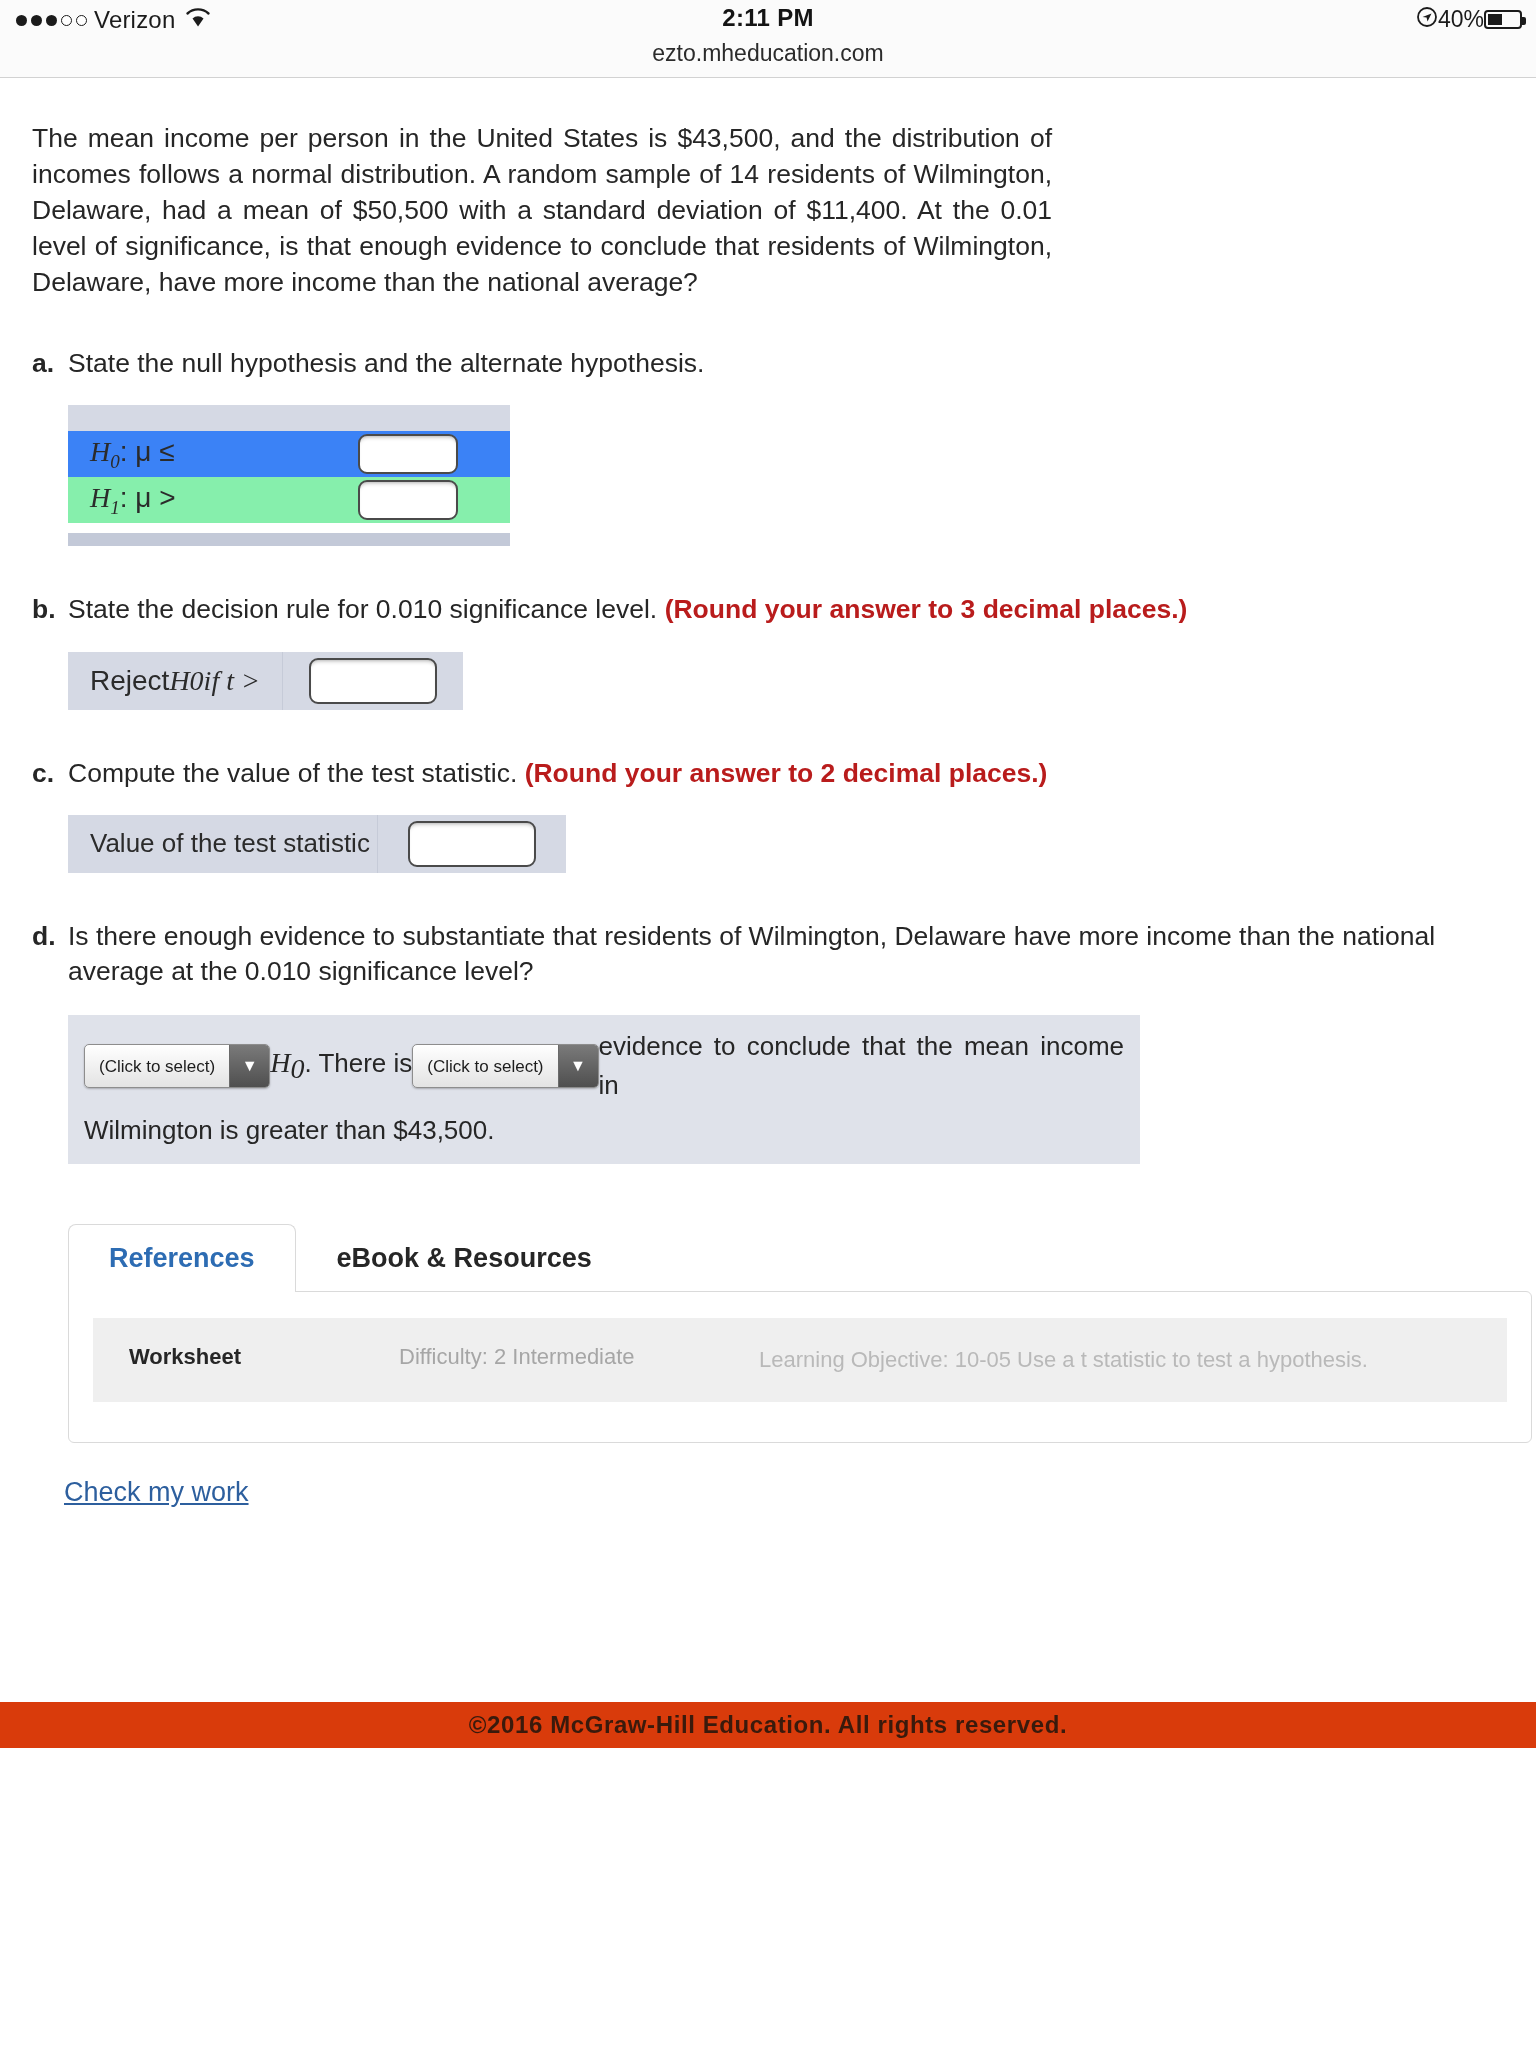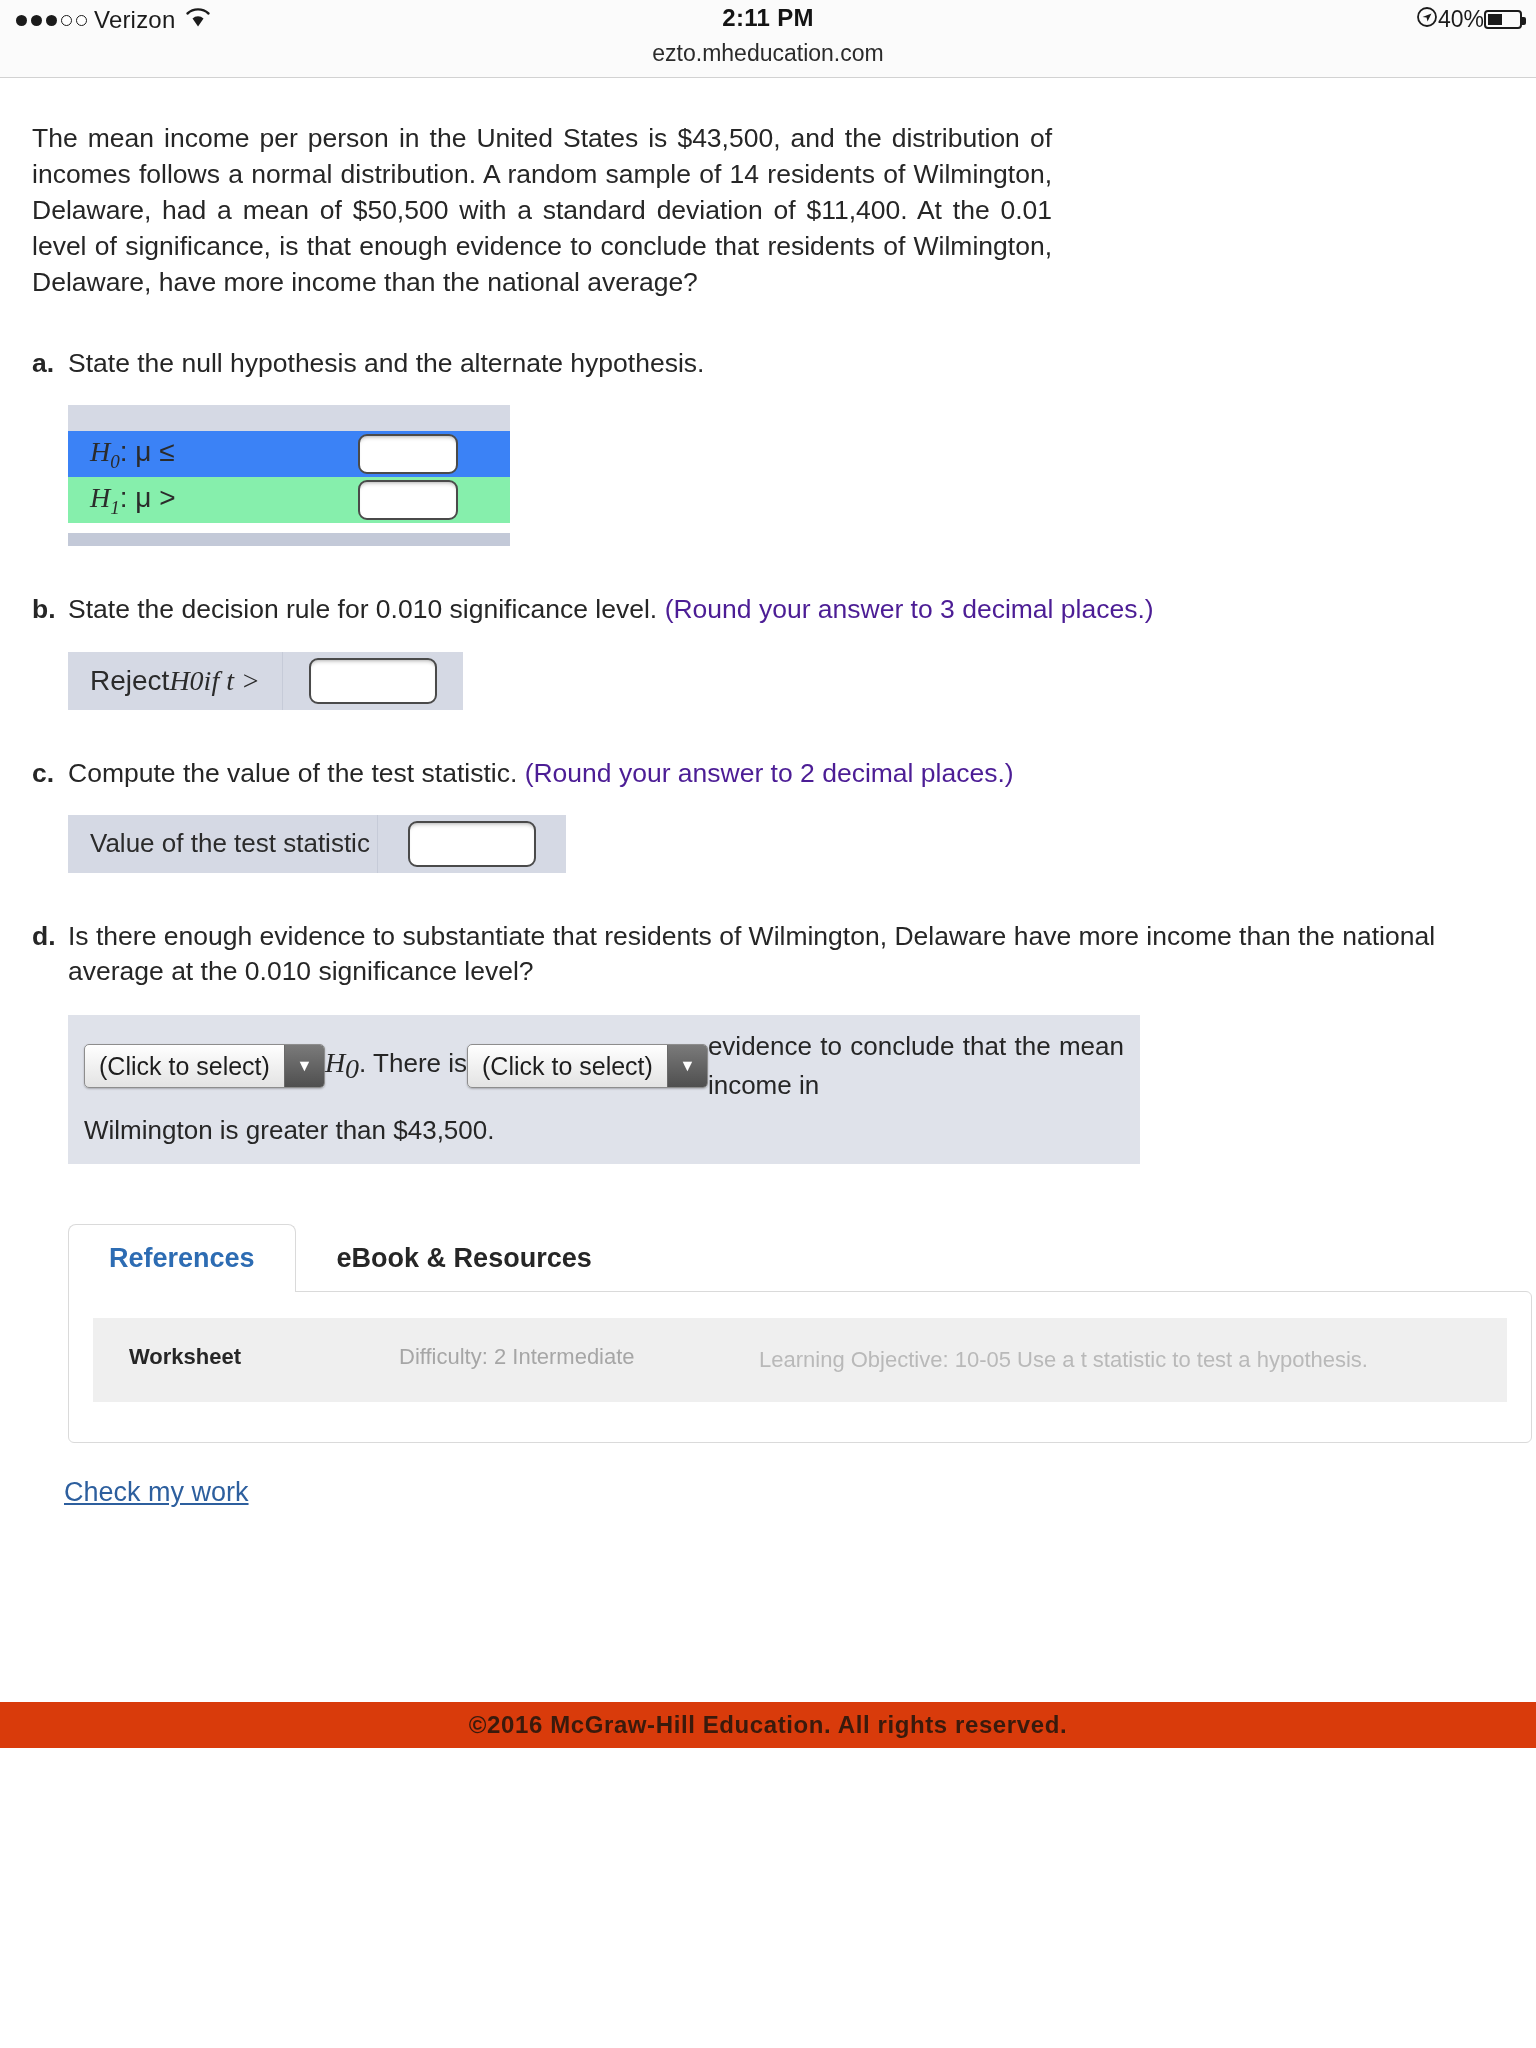--- a/index.html
+++ b/index.html
@@ -70,21 +70,21 @@
 
   .part {
     display:flex;
     margin-top:46px;
     font-size:26.5px;
     line-height:1.33;
     color:#262626;
   }
   .part-letter { font-weight:bold; width:36px; flex:0 0 36px; }
   .part-text { flex:1; }
-  .redbold { color:#4c1d95; font-weight:normal; }
+  .redbold { color:#b91c1c; font-weight:bold; }
 
   .hyp-wrap { margin-left:36px; margin-top:24px; width:442px; }
   .hyp-head { height:26px; background:#d5d9e4; }
   .hyp-row { display:flex; align-items:center; height:46px; }
   .hyp-row.r0 { background:#3b82f6; }
   .hyp-row.r1 { background:#86efac; }
   .hyp-label { width:290px; padding-left:22px; font-size:26px; }
   .hyp-foot { height:13px; background:#c3c9d8; margin-top:0px; }
   .hyp-gap { height:10px; background:#ffffff; }
 
@@ -147,21 +147,21 @@
     display:inline-flex; align-items:stretch;
     border:1px solid #8d8d8d;
     border-radius:5px;
     overflow:hidden;
     height:44px;
     box-shadow:0 1px 2px rgba(0,0,0,.25);
     background:linear-gradient(#ffffff,#e3e3e3);
   }
   .dsel-text {
     padding:0 14px; display:flex; align-items:center;
-    font-size:25px; color:#1d1d1d; white-space:nowrap;
+    font-size:17px; color:#1d1d1d; white-space:nowrap;
   }
   .dsel-arrow {
     width:40px;
     background:linear-gradient(#7a7a7a,#4f4f4f);
     border-left:1px solid #6a6a6a;
     display:flex; align-items:center; justify-content:center;
     color:#ffffff; font-size:16px;
   }
   .dtxt { white-space:nowrap; }
   .dtxt-grow { flex:1; text-align:justify; }

